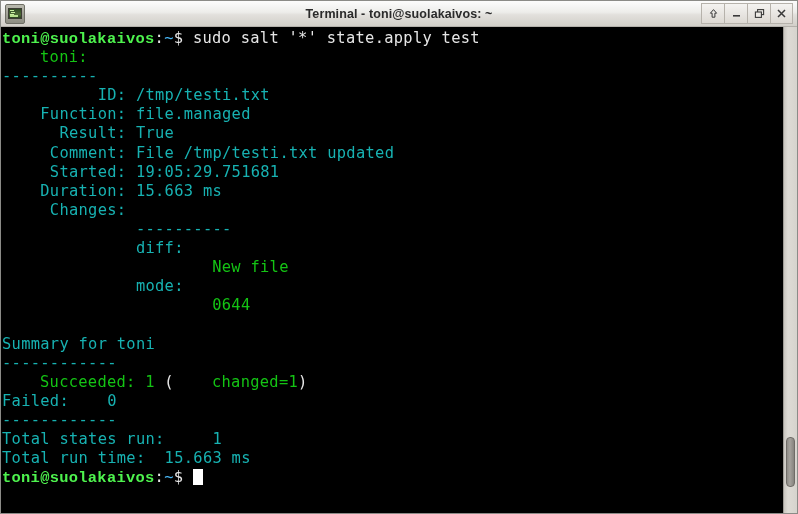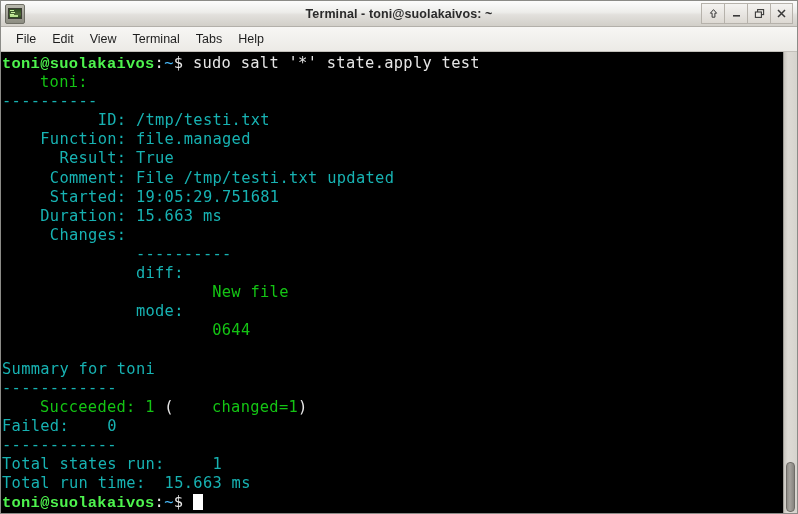--- a/index.html
+++ b/index.html
@@ -215,28 +215,20 @@
         </svg>
       </div>
       <div class="winbtn">
         <svg width="11" height="11" viewBox="0 0 11 11">
           <path d="M2 2 L9 9 M9 2 L2 9" stroke="#3a3a3a" stroke-width="1.5" fill="none"></path>
         </svg>
       </div>
     </div>
   </div>
 
-  <div class="menubar">
-    <div class="menu-item">File</div>
-    <div class="menu-item">Edit</div>
-    <div class="menu-item">View</div>
-    <div class="menu-item">Terminal</div>
-    <div class="menu-item">Tabs</div>
-    <div class="menu-item">Help</div>
-  </div>
 
   <div class="term-wrap">
     <div class="term" id="term-output"><div class="line"><span class="c-bgreen">toni@suolakaivos</span><span class="c-white">:</span><span class="c-lblue">~</span><span class="c-white">$</span><span class="c-white"> sudo salt '*' state.apply test</span></div><div class="line"><span class="c-green">toni:</span></div><div class="line"><span class="c-cyan">----------</span></div><div class="line"><span class="c-cyan">          ID: /tmp/testi.txt</span></div><div class="line"><span class="c-cyan">    Function: file.managed</span></div><div class="line"><span class="c-cyan">      Result: True</span></div><div class="line"><span class="c-cyan">     Comment: File /tmp/testi.txt updated</span></div><div class="line"><span class="c-cyan">     Started: 19:05:29.751681</span></div><div class="line"><span class="c-cyan">    Duration: 15.663 ms</span></div><div class="line"><span class="c-cyan">     Changes:   </span></div><div class="line"><span class="c-cyan">              ----------</span></div><div class="line"><span class="c-cyan">              diff:</span></div><div class="line"><span class="c-green">                  New file</span></div><div class="line"><span class="c-cyan">              mode:</span></div><div class="line"><span class="c-green">                  0644</span></div><div class="line"><span class="c-cyan"></span>&nbsp;</div><div class="line"><span class="c-cyan">Summary for toni</span></div><div class="line"><span class="c-cyan">------------</span></div><div class="line"><span class="c-green">Succeeded: 1 </span><span class="c-white">(</span><span class="c-green">changed=1</span><span class="c-white">)</span></div><div class="line"><span class="c-cyan">Failed:    0</span></div><div class="line"><span class="c-cyan">------------</span></div><div class="line"><span class="c-cyan">Total states run:     1</span></div><div class="line"><span class="c-cyan">Total run time:  15.663 ms</span></div><div class="line"><span class="c-bgreen">toni@suolakaivos</span><span class="c-white">:</span><span class="c-lblue">~</span><span class="c-white">$</span> <span class="cursor"></span></div></div>
     <div class="scrollbar">
       <div class="sb-thumb" id="sb-thumb" style="top: 410px; height: 50px;"></div>
     </div>
   </div>
 
 </div>
 

